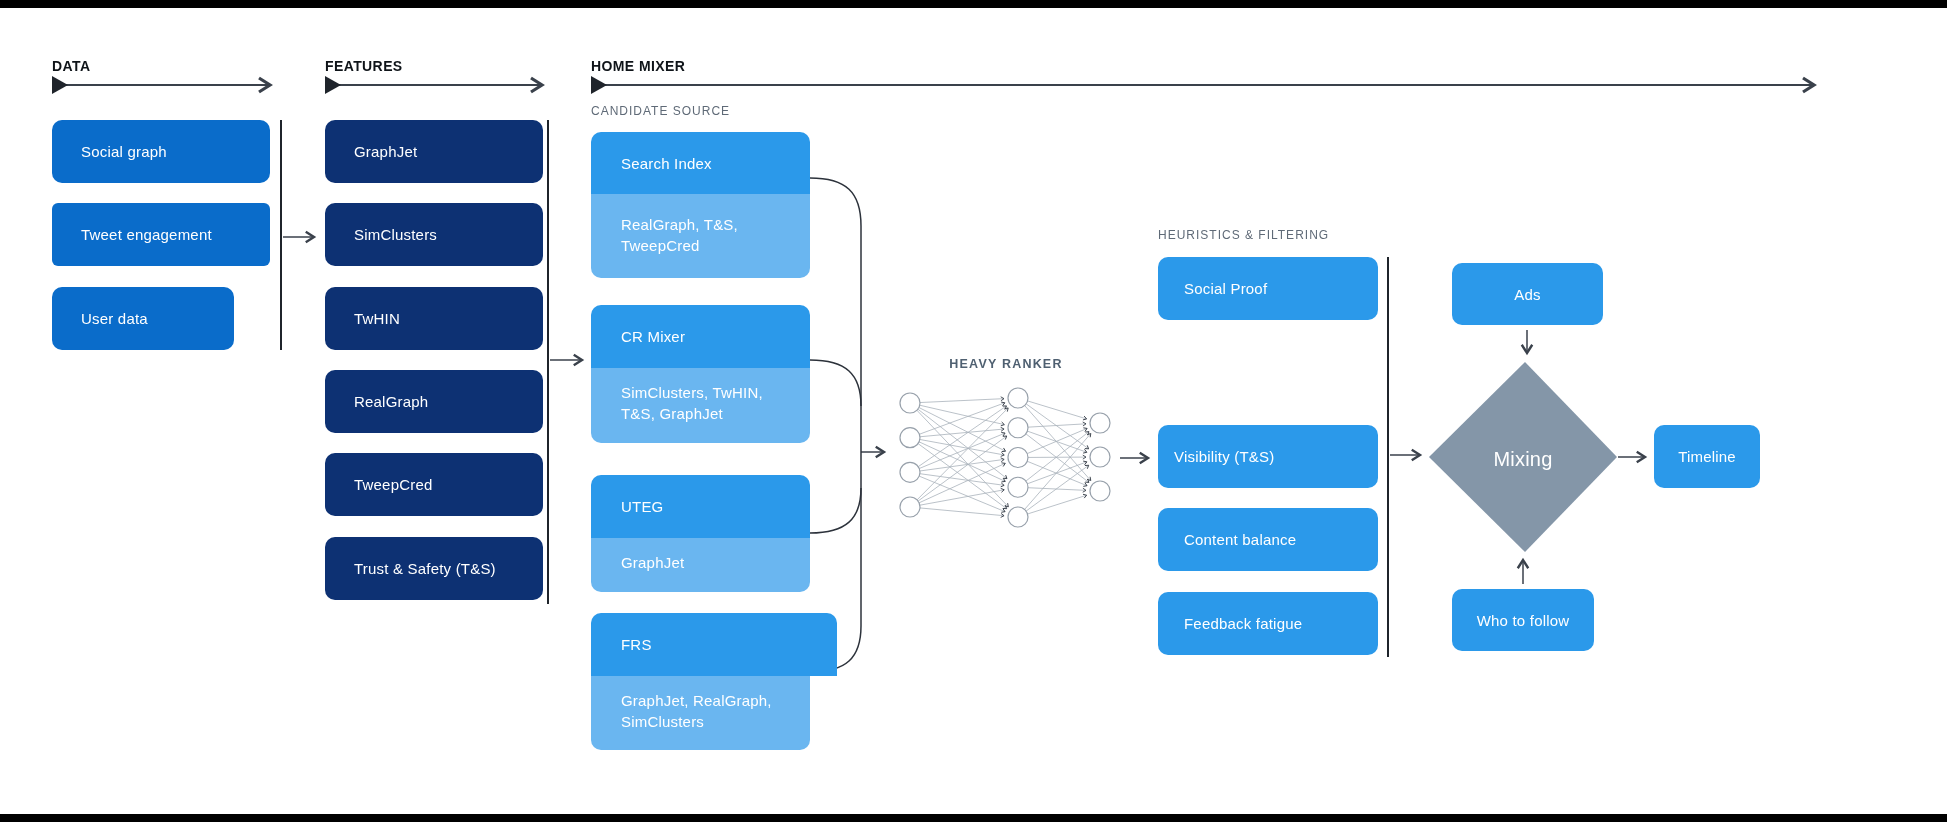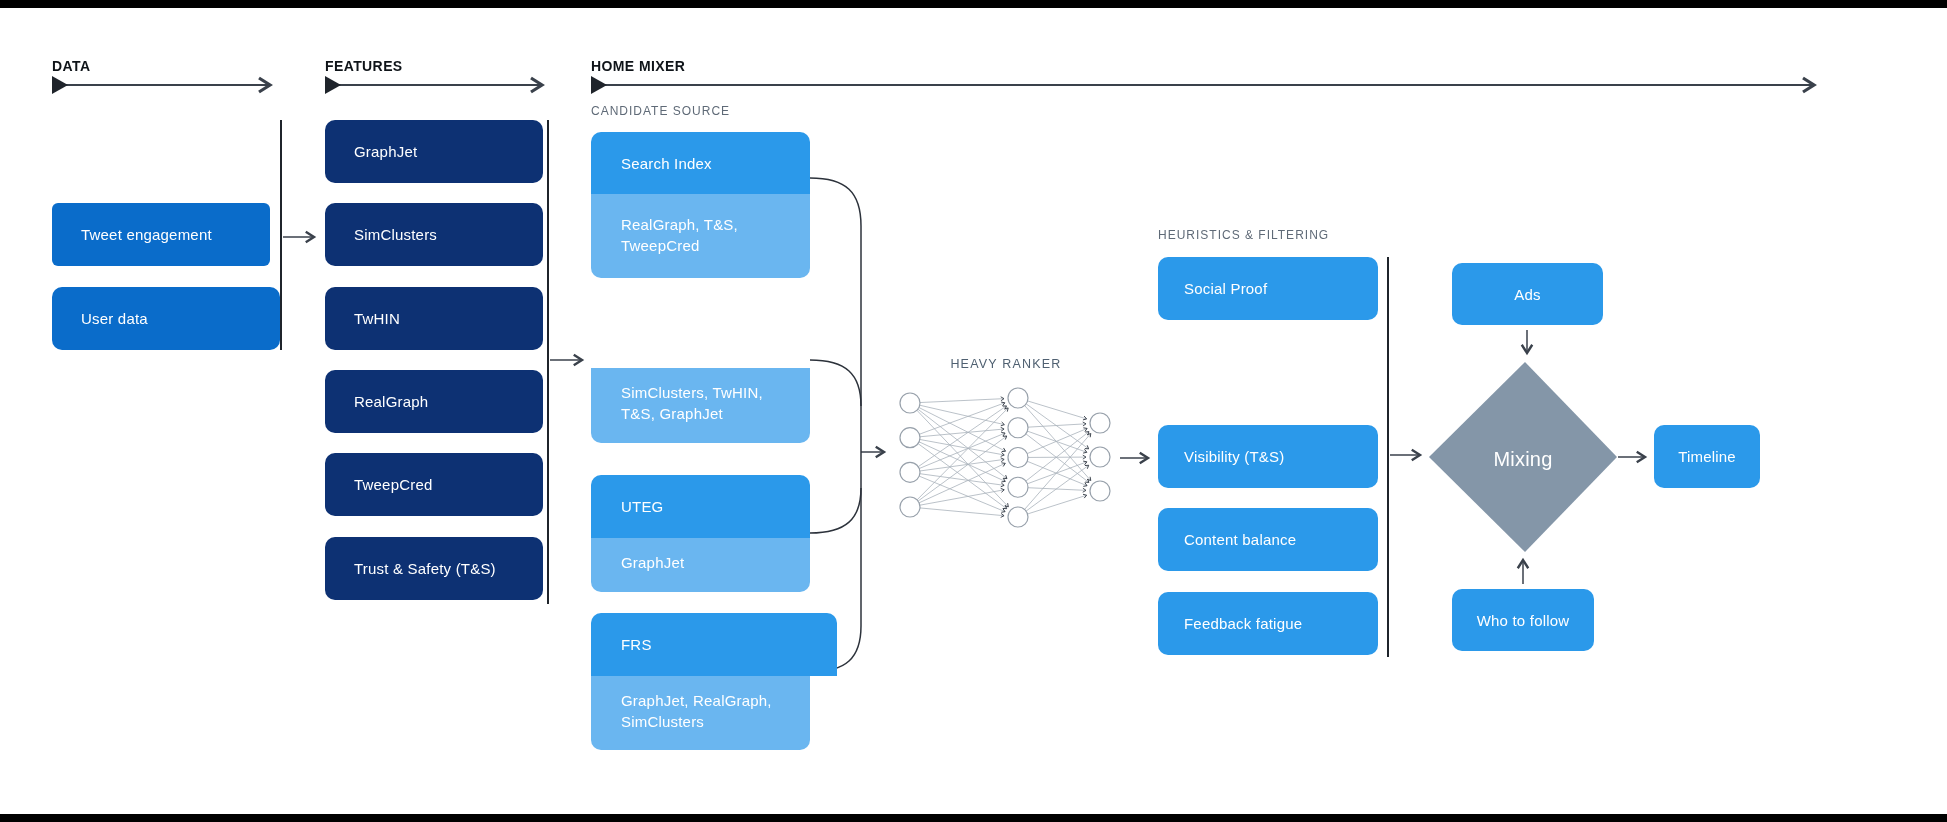--- a/index.html
+++ b/index.html
@@ -9,21 +9,21 @@
   }
   html,body{margin:0;padding:0;background:#ffffff;}
   body{font-family:"Liberation Sans","DejaVu Sans",sans-serif;}
   .stage{position:relative;width:1947px;height:822px;background:#ffffff;overflow:hidden;}
   .bar{position:absolute;left:0;width:1947px;background:var(--letterbox);}
   .bar.top{top:0;height:8px;}
   .bar.bottom{top:814px;height:8px;}
   .overlay{position:absolute;left:0;top:0;width:1947px;height:822px;}
   .sec-label{position:absolute;font-size:14px;font-weight:700;color:var(--label-dark);letter-spacing:.4px;white-space:nowrap;}
   .sub-label{position:absolute;font-size:12px;font-weight:500;color:var(--label-gray);letter-spacing:1px;white-space:nowrap;}
-  .ranker-label{position:absolute;font-size:12.5px;font-weight:400;color:var(--ranker-label);letter-spacing:1.2px;white-space:nowrap;text-align:center;}
+  .ranker-label{position:absolute;font-size:12.5px;font-weight:700;color:var(--ranker-label);letter-spacing:1.2px;white-space:nowrap;text-align:center;}
   .box{position:absolute;border-radius:10px;color:#ffffff;font-size:15px;font-weight:500;
        display:flex;align-items:center;letter-spacing:.2px;box-sizing:border-box;}
   .pad{padding-left:29px;padding-right:20px;}
   .blue{background:var(--box-blue);}
   .navy{background:var(--box-navy);}
   .bright{background:var(--box-bright);}
   .center{justify-content:center;padding-left:0;}
   .cand-head{position:absolute;background:var(--box-bright);border-radius:10px 10px 0 0;color:#fff;
        font-size:15px;font-weight:500;display:flex;align-items:center;padding-left:30px;box-sizing:border-box;letter-spacing:.2px;}
   .cand-sub{position:absolute;background:var(--box-light);border-radius:0 0 10px 10px;color:#fff;
@@ -136,43 +136,45 @@
   </svg>
 
   <div class="sec-label" style="left:52px;top:58px;">DATA</div>
   <div class="sec-label" style="left:325px;top:58px;">FEATURES</div>
   <div class="sec-label" style="left:591px;top:58px;">HOME MIXER</div>
 
   <div class="sub-label" style="left:591px;top:104px;">CANDIDATE SOURCE</div>
   <div class="sub-label" style="left:1158px;top:228px;">HEURISTICS &amp; FILTERING</div>
   <div class="ranker-label" style="left:946px;top:357px;width:120px;">HEAVY RANKER</div>
 
+  <div class="box blue pad" style="left:52px;top:120px;width:218px;height:63px;">Social graph</div>
   <div class="box blue pad" style="left:52px;top:203px;width:218px;height:63px;border-radius:6px;">Tweet engagement</div>
-  <div class="box blue pad" style="left:52px;top:287px;width:228px;height:63px;">User data</div>
+  <div class="box blue pad" style="left:52px;top:287px;width:182px;height:63px;">User data</div>
 
   <div class="box navy pad" style="left:325px;top:120px;width:218px;height:63px;">GraphJet</div>
   <div class="box navy pad" style="left:325px;top:203px;width:218px;height:63px;">SimClusters</div>
   <div class="box navy pad" style="left:325px;top:287px;width:218px;height:63px;">TwHIN</div>
   <div class="box navy pad" style="left:325px;top:370px;width:218px;height:63px;">RealGraph</div>
   <div class="box navy pad" style="left:325px;top:453px;width:218px;height:63px;">TweepCred</div>
   <div class="box navy pad" style="left:325px;top:537px;width:218px;height:63px;">Trust &amp; Safety (T&amp;S)</div>
 
   <div class="cand-head" style="left:591px;top:132px;width:219px;height:62px;">Search Index</div>
   <div class="cand-sub" style="left:591px;top:194px;width:219px;height:84px;padding-top:20px;">RealGraph, T&amp;S, TweepCred</div>
 
+  <div class="cand-head" style="left:591px;top:305px;width:219px;height:63px;">CR Mixer</div>
   <div class="cand-sub" style="left:591px;top:368px;width:219px;height:75px;">SimClusters, TwHIN, T&amp;S, GraphJet</div>
 
   <div class="cand-head" style="left:591px;top:475px;width:219px;height:63px;">UTEG</div>
   <div class="cand-sub" style="left:591px;top:538px;width:219px;height:54px;">GraphJet</div>
 
   <div class="cand-head" style="left:591px;top:613px;width:246px;height:63px;">FRS</div>
   <div class="cand-sub" style="left:591px;top:676px;width:219px;height:74px;">GraphJet, RealGraph, SimClusters</div>
 
   <div class="box bright" style="left:1158px;top:257px;width:220px;height:63px;padding-left:26px;">Social Proof</div>
-  <div class="box bright" style="left:1158px;top:425px;width:220px;height:63px;padding-left:26px;text-align:center;">Visibility (T&amp;S)</div>
+  <div class="box bright" style="left:1158px;top:425px;width:220px;height:63px;padding-left:16px;text-align:center;">Visibility (T&amp;S)</div>
   <div class="box bright" style="left:1158px;top:508px;width:220px;height:63px;padding-left:26px;">Content balance</div>
   <div class="box bright" style="left:1158px;top:592px;width:220px;height:63px;padding-left:26px;">Feedback fatigue</div>
 
   <div class="box bright center" style="left:1452px;top:263px;width:151px;height:62px;">Ads</div>
   <div class="diamond-label" style="left:1463px;top:448px;width:120px;">Mixing</div>
   <div class="box bright center" style="left:1452px;top:589px;width:142px;height:62px;">Who to follow</div>
   <div class="box bright center" style="left:1654px;top:425px;width:106px;height:63px;">Timeline</div>
 
 </div>
 

